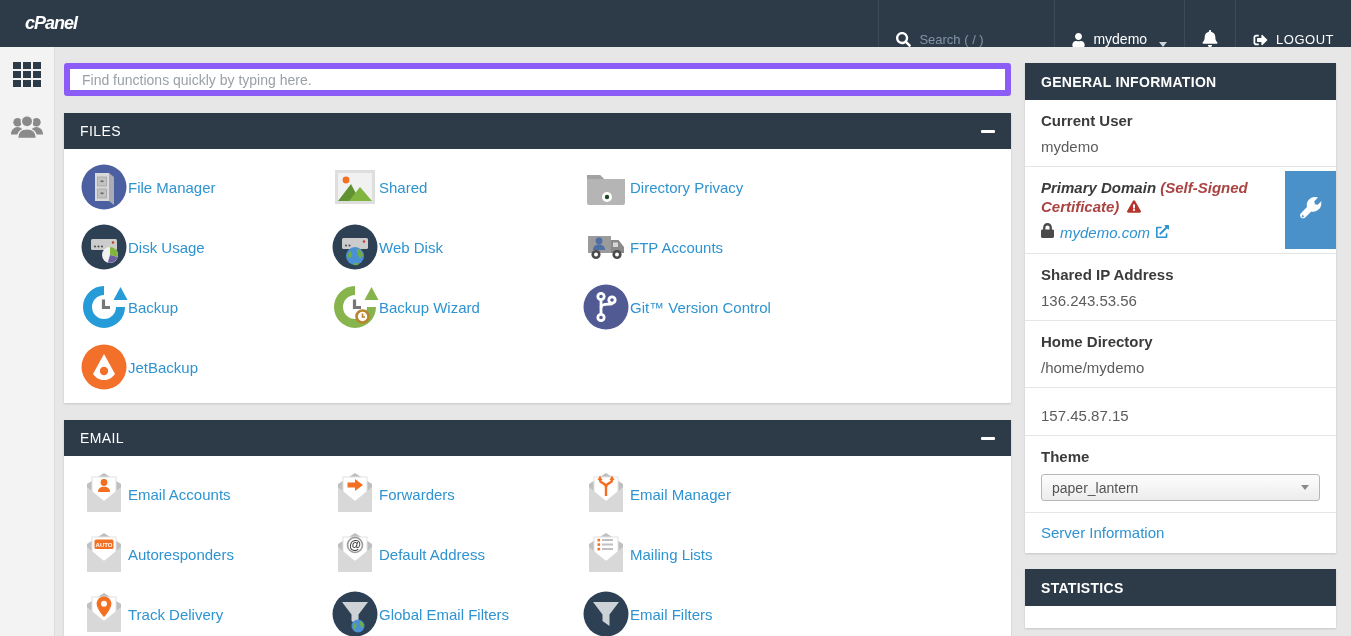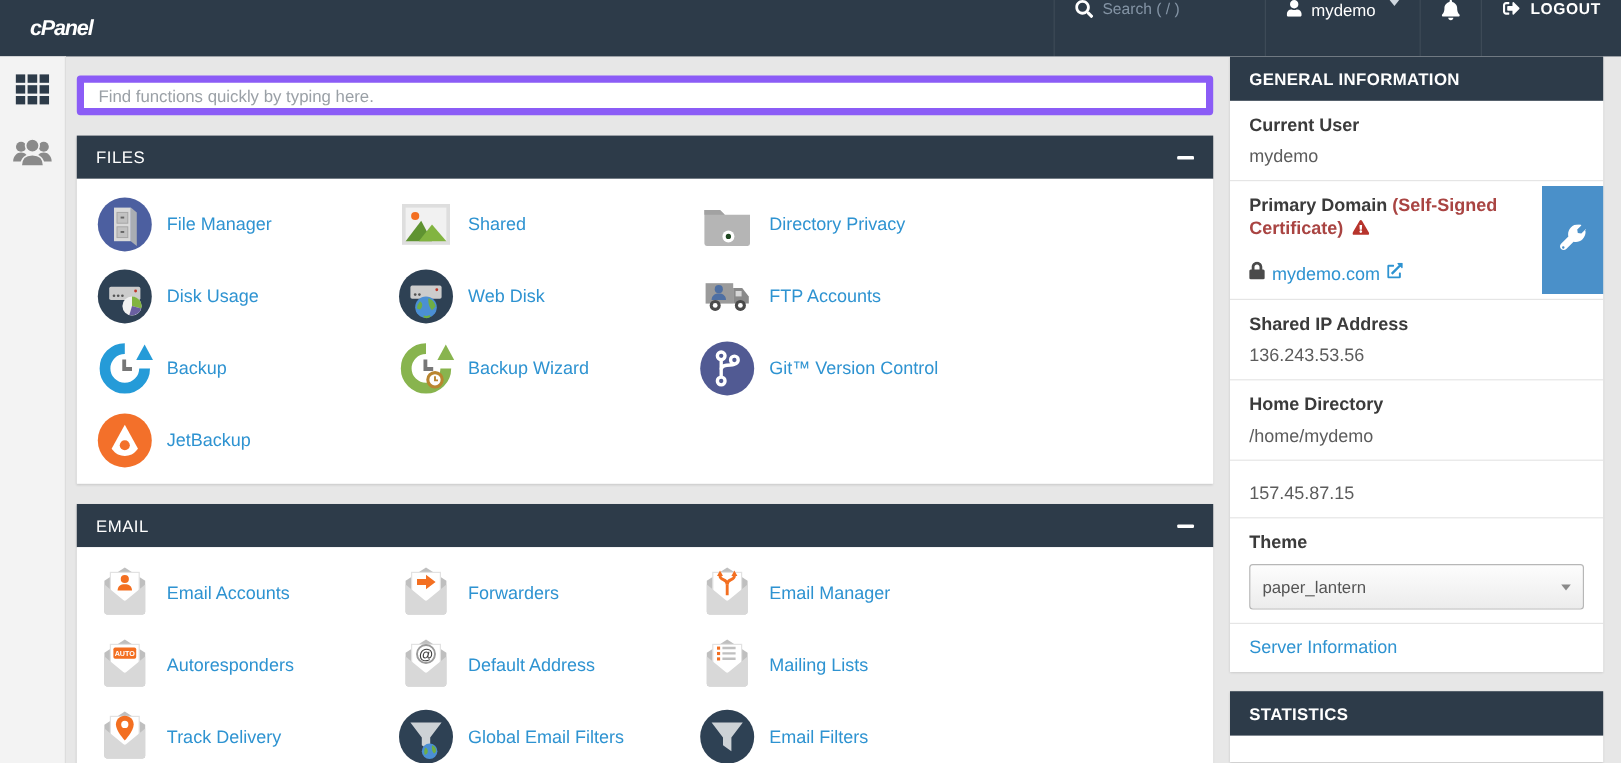--- a/index.html
+++ b/index.html
@@ -4,62 +4,62 @@
 <style>
   * { margin:0; padding:0; box-sizing:border-box; }
   html,body { width:1351px; height:636px; }
   body { font-family:"Liberation Sans", sans-serif; background:#e7e7e7; overflow:hidden; }
 
   
   .navbar { height:47px; background:#2d3b49; display:flex; align-items:stretch; }
   .brand { display:flex; align-items:center; padding-left:25px; flex:1; }
   .brand span { color:#fff; font-size:18px; font-weight:bold; font-style:italic; letter-spacing:-1px; }
   .nav-right { display:flex; align-items:stretch; }
-  .nav-item { display:flex; align-items:flex-start; gap:8px; padding:0 17px; border-left:1px solid rgba(255,255,255,.08); color:#fff; font-size:13px; cursor:pointer; }
+  .nav-item { display:flex; align-items:flex-end; gap:8px; padding:0 17px; border-left:1px solid rgba(255,255,255,.08); color:#fff; font-size:13px; cursor:pointer; }
   .nav-search input { background:transparent; border:none; outline:none; width:118px; color:#cfd7df; font-size:13px; font-family:inherit; }
   .nav-search input::placeholder { color:#8494a5; }
   .nav-user { font-size:14px; }
   .caret { width:0; height:0; border-left:4px solid transparent; border-right:4px solid transparent; border-top:5px solid #cfd7df; margin-left:4px; }
-  .nav-logout { letter-spacing:.5px;font-weight:bold; }
+  .nav-logout { letter-spacing:.5px; }
   .nicon { display:inline-flex; }
   .nicon svg { display:block; }
 
   
   .content { display:flex; height:589px; }
   .rail { width:55px; background:#f3f3f3; border-right:1px solid #ddd; display:flex; flex-direction:column; align-items:center; padding-top:14px; gap:24px; }
   .rail .ricon { cursor:pointer; display:flex; }
   .main { width:947px; margin-left:9px; padding-top:16px; }
-  .aside { width:311px; margin-left:14px; padding-top:0; }
+  .aside { width:311px; margin-left:14px; padding-top:16px; }
 
   
   .quickfind { width:100%; height:33px; border:6px solid #8b5cf6; border-radius:3px; padding:0 12px; font-size:14px; color:#444; font-family:inherit; outline:none; background:#fff; }
   .quickfind::placeholder { color:#9aa0a6; }
   .section { margin-top:17px; box-shadow:0 1px 2px rgba(0,0,0,.15); }
   .section-header { height:36px; background:#2d3b49; color:#fff; display:flex; align-items:center; justify-content:space-between; padding:0 16px; font-size:14px; letter-spacing:.4px; }
   .collapse-btn { width:14px; height:3px; background:#fff; border-radius:1px; cursor:pointer; }
   .section-body { background:#fff; padding:14px 16px 12px; display:grid; grid-template-columns:repeat(3,251px); row-gap:12px; }
-  .app-item { display:flex; align-items:center; gap:11px; height:48px; cursor:pointer; }
+  .app-item { display:flex; align-items:center; height:48px; cursor:pointer; }
   .app-icon { width:48px; height:48px; flex:0 0 48px; }
   .app-icon svg { width:48px; height:48px; display:block; }
   .app-label { color:#2e93d1; font-size:15px; }
 
   
   .panel { background:#fff; box-shadow:0 1px 2px rgba(0,0,0,.15); }
   .panel + .panel { margin-top:16px; }
   .panel-header { height:37px; background:#2d3b49; color:#fff; display:flex; align-items:center; padding:0 16px; font-size:14px; font-weight:bold; letter-spacing:.3px; }
   .info-row { padding:11px 16px; border-bottom:1px solid #e5e5e5; position:relative; }
   .info-row:last-child { border-bottom:none; }
   .info-label { font-size:15px; font-weight:bold; color:#3b3b3b; line-height:19px; }
   .info-value { font-size:15px; color:#5c5c5c; margin-top:8px; }
   .red { color:#a94442; }
   .warn-icon { display:inline-flex; vertical-align:-1px; margin-left:3px; }
-  .domain-line { margin-top:18px; display:flex; align-items:center; gap:6px; }
+  .domain-line { margin-top:7px; display:flex; align-items:center; gap:6px; }
   .domain-link { color:#2e93d1; font-size:15px; text-decoration:none; cursor:pointer; }
   .wrench-btn { position:absolute; top:4px; bottom:4px; right:0; width:51px; background:#4a90c9; display:flex; align-items:center; justify-content:center; cursor:pointer; }
-  .theme-select { margin-top:8px; height:38px; border:1px solid #b7b7b7; border-radius:3px; background:linear-gradient(#fdfdfd,#ececec); display:flex; align-items:center; justify-content:space-between; padding:0 10px; font-size:14px; color:#555; cursor:pointer; }
+  .theme-select { margin-top:8px; height:27px; border:1px solid #b7b7b7; border-radius:3px; background:linear-gradient(#fdfdfd,#ececec); display:flex; align-items:center; justify-content:space-between; padding:0 10px; font-size:14px; color:#555; cursor:pointer; }
   .select-caret { width:0; height:0; border-left:4px solid transparent; border-right:4px solid transparent; border-top:5px solid #8a8a8a; }
   .side-link { color:#2e93d1; font-size:15px; cursor:pointer; }
 </style>
 </head>
 <body>
 
 <div id="app">
 
   <div class="navbar">
     <div class="brand">
@@ -421,21 +421,21 @@
     <div class="aside">
 
       <div class="panel">
         <div class="panel-header">GENERAL INFORMATION</div>
 
         <div class="info-row">
           <div class="info-label">Current User</div>
           <div class="info-value">mydemo</div>
         </div>
 
-        <div class="info-row" style="padding-right:62px;">
+        <div class="info-row" style="padding-right:62px;font-style:italic;">
           <div class="info-label">
             <span>Primary Domain</span>
             <span class="red">(Self-Signed Certificate)</span>
             <span class="warn-icon">
               <svg width="14" height="13" viewBox="0 0 576 512" fill="#b7342c">
                   <path d="M569.5 440C587.9 472 564.8 512 527.9 512H48.1c-36.9 0-60-40.1-41.6-72L246.4 24c18.5-32 64.7-32 83.2 0l239.9 416zM288 354c-25.4 0-46 20.6-46 46s20.6 46 46 46 46-20.6 46-46-20.6-46-46-46zm-43.7-165.3l7.4 136c.3 6.4 5.6 11.3 12 11.3h48.5c6.4 0 11.6-5 12-11.3l7.4-136c.4-6.9-5.1-12.7-12-12.7h-63.4c-6.9 0-12.3 5.8-11.9 12.7z"></path>
                 </svg>
             </span>
           </div>
           <div class="domain-line">

